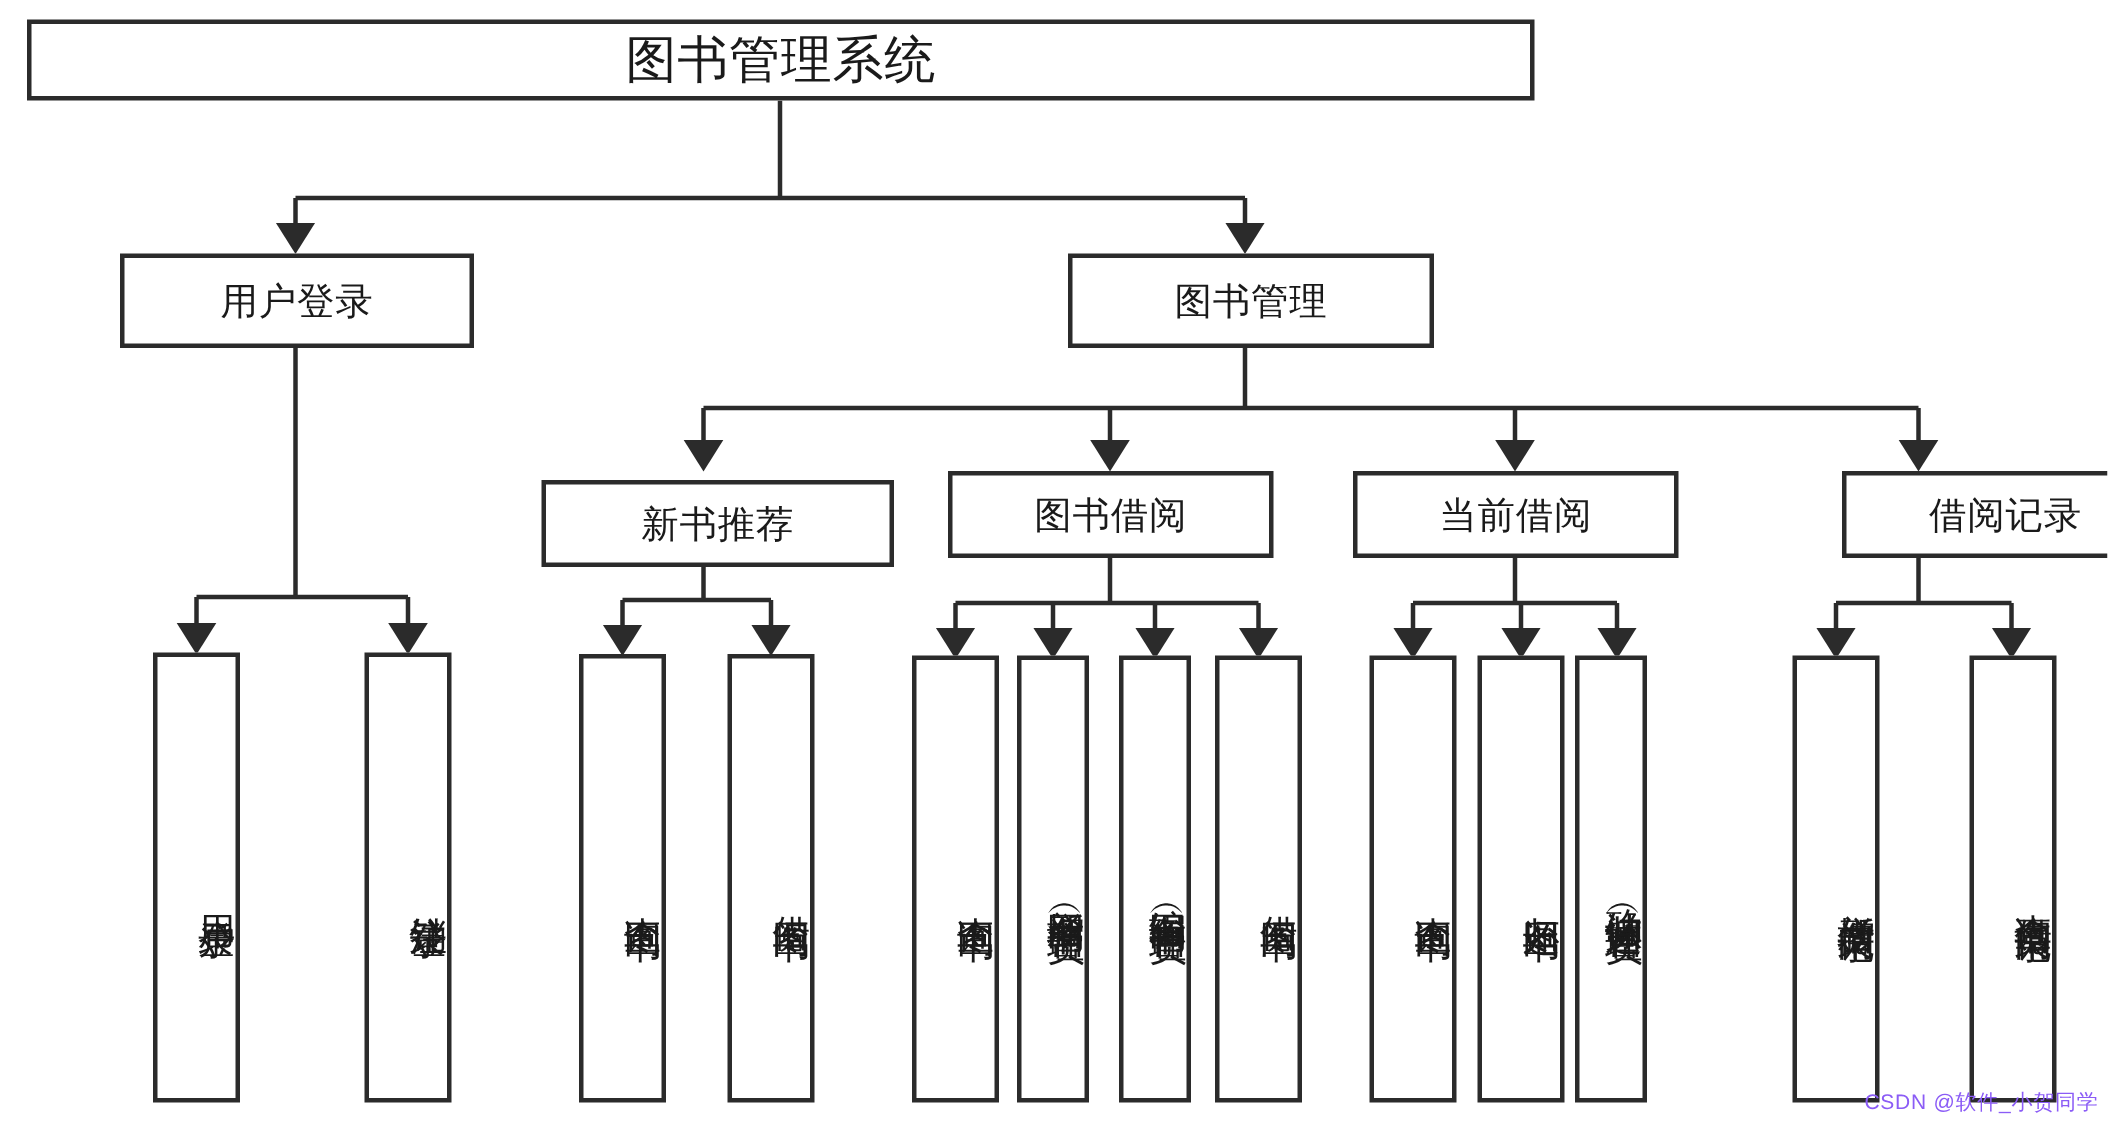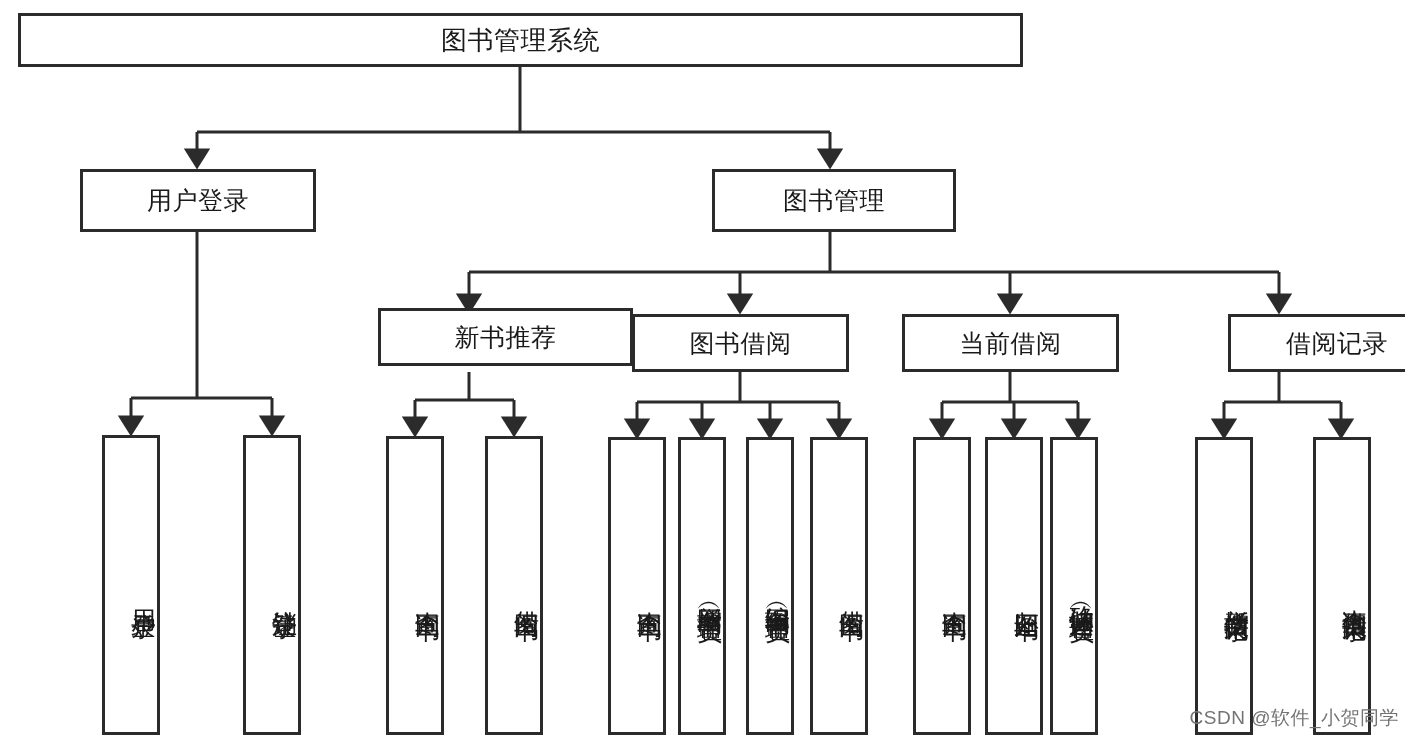--- a/index.html
+++ b/index.html
@@ -48,29 +48,29 @@
     justify-content: center;
     padding-top: 18px;
   }
   .node.vertical .vtext {
     writing-mode: vertical-rl;
     text-orientation: upright;
     line-height: 1.06;
     white-space: nowrap;
   }
   .node.root {
-    font-size: 26px;
+    font-size: 34px;
     text-align: center;
   }
   .watermark {
     position: absolute;
     right: 6px;
-    bottom: 16px;
-    font-size: 19px;
-    color: #737373;
+    bottom: 3px;
+    font-size: 14px;
+    color: #8b5cf6;
     letter-spacing: 0.5px;
     white-space: nowrap;
   }
 </style>
 </head>
 <body>
 
 <div id="canvas">
 
   <svg class="edges" viewBox="0 0 1405 747">
@@ -127,21 +127,21 @@
     <span>图书管理系统</span>
   </div>
 
   <div class="node horizontal" style="left:80px; top:169px; width:236px; height:63px;">
     <span>用户登录</span>
   </div>
   <div class="node horizontal" style="left:712px; top:169px; width:244px; height:63px;">
     <span>图书管理</span>
   </div>
 
-  <div class="node horizontal" style="left:361px; top:308px; width:255px; height:58px;margin-left:17px;">
+  <div class="node horizontal" style="left:361px; top:320px; width:235px; height:58px;">
     <span>新书推荐</span>
   </div>
   <div class="node horizontal" style="left:632px; top:314px; width:217px; height:58px;">
     <span>图书借阅</span>
   </div>
   <div class="node horizontal" style="left:902px; top:314px; width:217px; height:58px;align-items:center;">
     <span>当前借阅</span>
   </div>
   <div class="node horizontal" style="left:1228px; top:314px; width:218px; height:58px;">
     <span>借阅记录</span>

